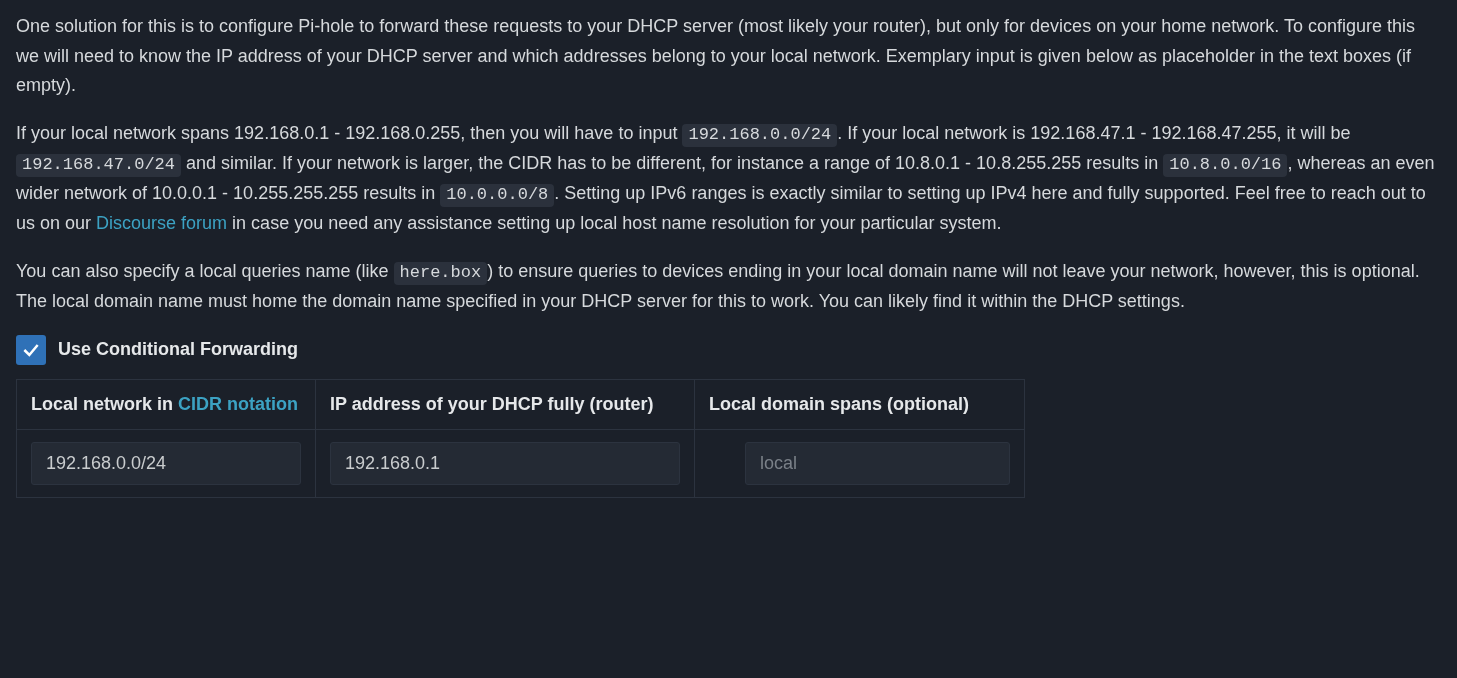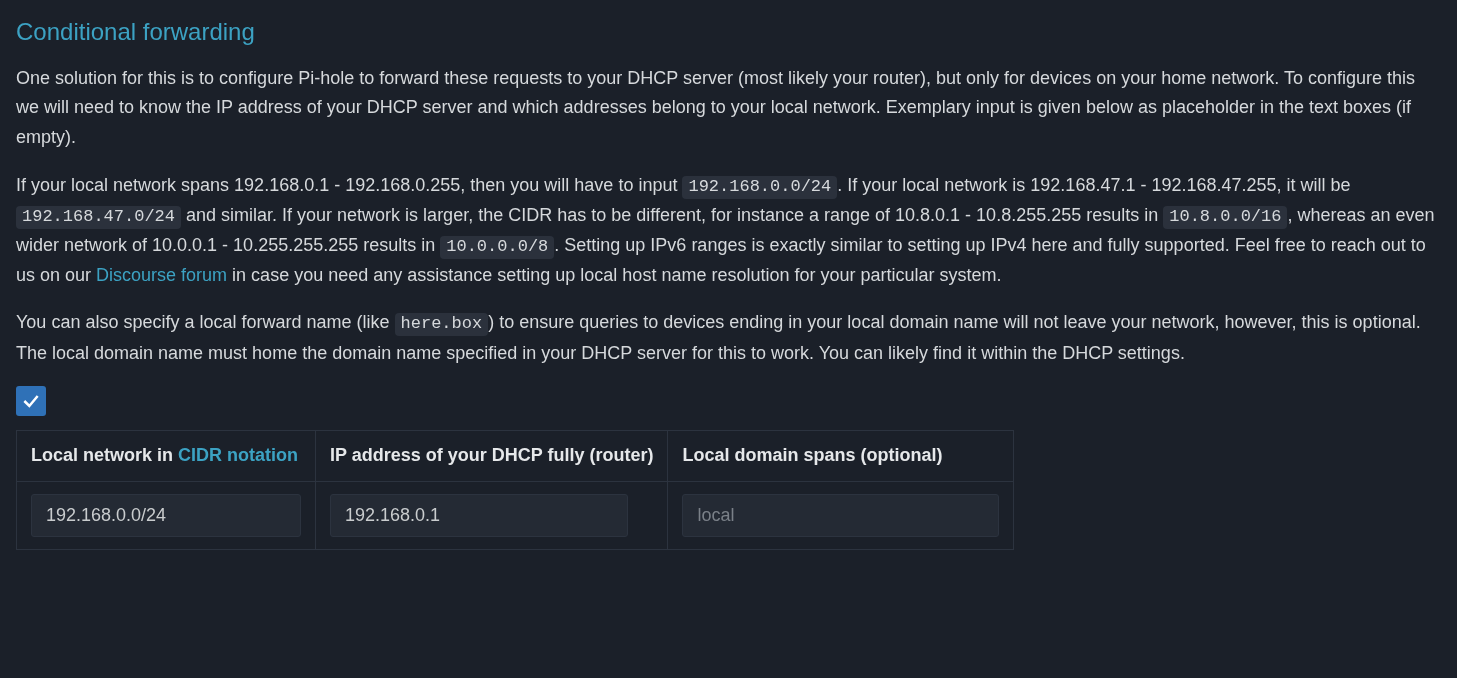--- a/index.html
+++ b/index.html
@@ -97,48 +97,48 @@
     border-radius: 3px;
     padding: 10px 14px;
     font-size: 18px;
     color: #c9ccce;
     font-family: inherit;
     outline: none;
   }
   .text-input::placeholder {
     color: #7a8088;
   }
-  .col-dhcp .text-input { width: 298px; }
-  .col-domain .text-input { width: 317px; }
+  .col-dhcp .text-input { width: 350px; }
+  .col-domain .text-input { width: 265px; margin-left: 36px; }
 </style>
 </head>
 <body>
 
 <div class="page">
 
-  <h2 class="section-heading">Conditional forwarding</h2>
 
 
   <p>One solution for this is to configure Pi-hole to forward these requests to your DHCP server (most likely your router), but only for devices on your home network. To configure this we will need to know the IP address of your DHCP server and which addresses belong to your local network. Exemplary input is given below as placeholder in the text boxes (if empty).</p>
 
   <p>
     <span>If your local network spans 192.168.0.1 - 192.168.0.255, then you will have to input </span><code>192.168.0.0/24</code><span>. If your local network is 192.168.47.1 - 192.168.47.255, it will be </span><code>192.168.47.0/24</code><span> and similar. If your network is larger, the CIDR has to be different, for instance a range of 10.8.0.1 - 10.8.255.255 results in </span><code>10.8.0.0/16</code><span>, whereas an even wider network of 10.0.0.1 - 10.255.255.255 results in </span><code>10.0.0.0/8</code><span>. Setting up IPv6 ranges is exactly similar to setting up IPv4 here and fully supported. Feel free to reach out to us on our </span><a href="#">Discourse forum</a><span> in case you need any assistance setting up local host name resolution for your particular system.</span>
   </p>
 
   <p>
-    <span>You can also specify a local forward name (like </span><code>here.box</code><span>) to ensure queries to devices ending in your local domain name will not leave your network, however, this is optional. The local domain name must home the domain name specified in your DHCP server for this to work. You can likely find it within the DHCP settings.</span>
+    <span>You can also specify a local queries name (like </span><code>here.box</code><span>) to ensure queries to devices ending in your local domain name will not leave your network, however, this is optional. The local domain name must home the domain name specified in your DHCP server for this to work. You can likely find it within the DHCP settings.</span>
   </p>
 
 
   <div class="checkbox-row">
     <div class="checkbox">
       <svg viewBox="0 0 24 24">
           <polyline points="4 12 10 18 20 6"></polyline>
         </svg>
     </div>
+    <label class="checkbox-label">Use Conditional Forwarding</label>
   </div>
 
   <table class="cf-table">
     <thead>
       <tr>
         <th>
           <span>Local network in </span><a href="#">CIDR notation</a>
         </th>
         <th>IP address of your DHCP fully (router)</th>
         <th>Local domain spans (optional)</th>

